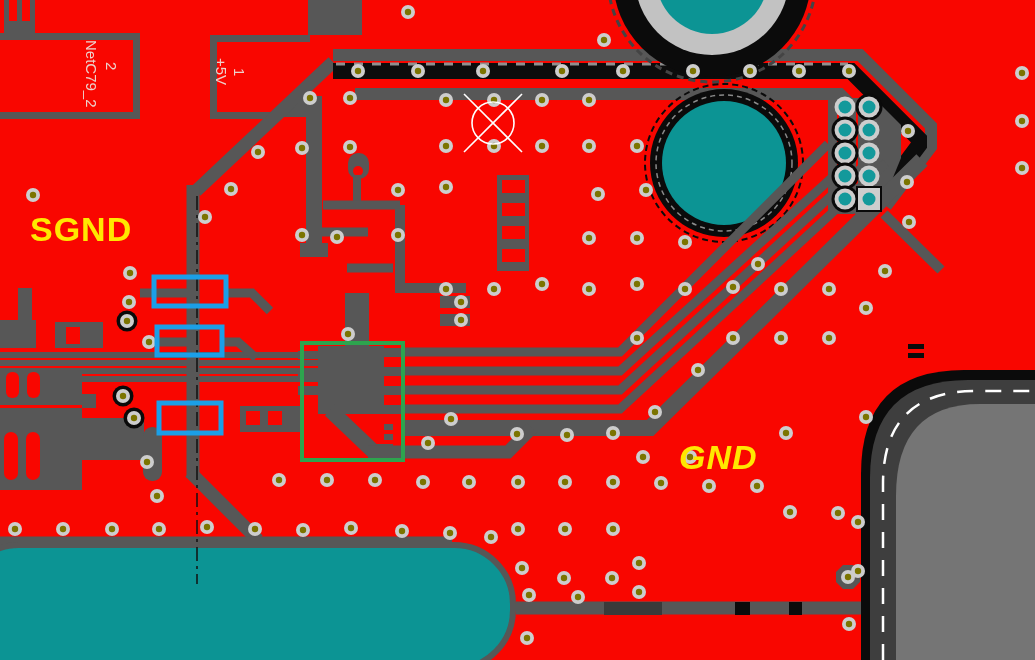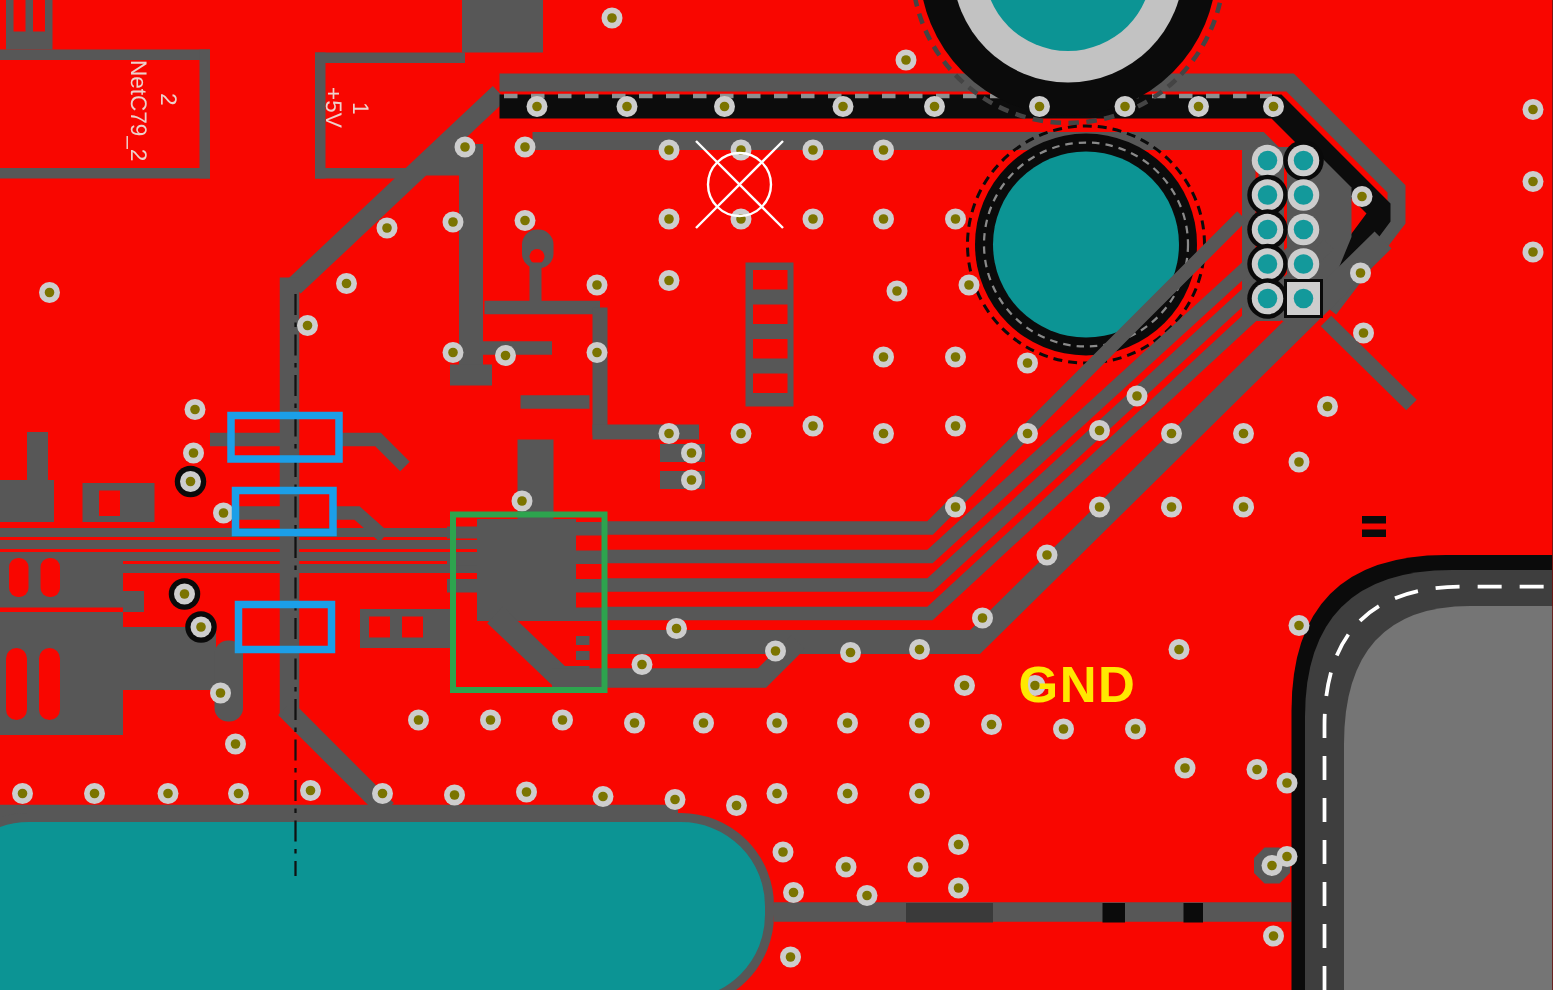--- a/index.html
+++ b/index.html
@@ -720,19 +720,20 @@
     <rect x="159" y="403" width="62" height="30" fill="none" stroke="#1b9fe8" stroke-width="5"></rect>
     <rect x="302" y="343" width="101" height="117" fill="none" stroke="#2da44e" stroke-width="4"></rect>
     <g id="origin-marker">
           <circle cx="493" cy="123" r="21" fill="none" stroke="#fff" stroke-width="1.6"></circle>
           <line x1="464" y1="94" x2="522" y2="152" stroke="#fff" stroke-width="1.6"></line>
           <line x1="464" y1="152" x2="522" y2="94" stroke="#fff" stroke-width="1.6"></line>
         </g>
   </g>
 </svg>
 
-<div class="plane-label" style="left:679px;top:440px;">GND</div>
+<div class="plane-label" style="left:30px;top:212px;">SGND</div>
+<div class="plane-label" style="left:679px;top:440px;font-style:italic;">GND</div>
 
 <div class="net-label" style="left:84px;top:40px;height:80px;">NetC79_2</div>
 <div class="net-label net-num" style="left:104px;top:62px;">2</div>
 <div class="net-label" style="left:214px;top:58px;height:60px;">+5V</div>
 <div class="net-label net-num" style="left:232px;top:68px;">1</div>
 </div>
 
 </body></html>

